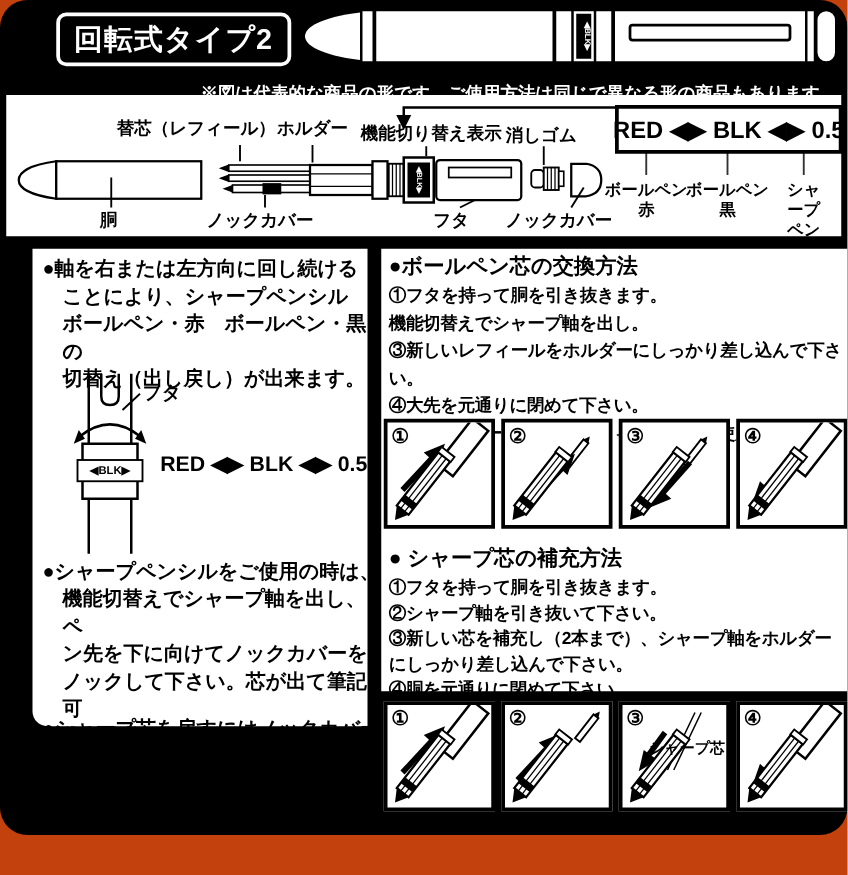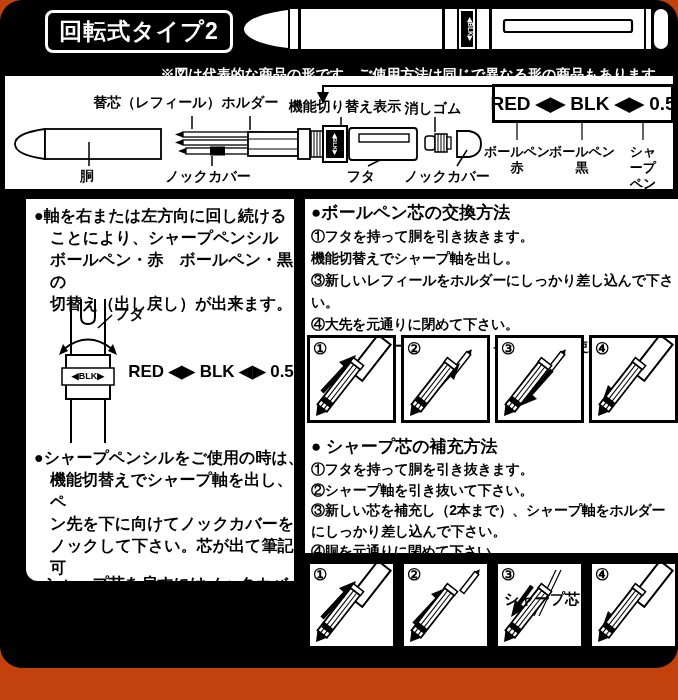--- a/index.html
+++ b/index.html
@@ -26,21 +26,21 @@
   .fig-svg{position:absolute;left:28px;top:98px;}
   .mode-text{position:absolute;left:102px;top:162px;width:166px;text-align:center;font-size:17px;white-space:nowrap;}
   .rheading{position:absolute;left:6px;font-size:17px;white-space:nowrap;}
   .steps{position:absolute;left:6px;width:374px;}
   .step-line{font-size:14px;line-height:22px;white-space:pre-line;letter-spacing:-0.3px;}
   .steps2 .step-line{line-height:20.5px;}
   .step-row{position:absolute;left:2px;display:flex;gap:5px;}
   .sbox{position:relative;width:83px;height:82px;border:3px solid #000;background:#fff;}
   .snum{position:absolute;left:3px;top:1px;font-size:16px;z-index:2;}
   .sfig{position:absolute;left:0;top:0;}
-  .lead-label{position:absolute;right:1px;top:26px;font-size:15px;z-index:2;}
+  .lead-label{position:absolute;right:1px;top:26px;font-size:12px;z-index:2;}
   svg text{font-family:"Liberation Sans",sans-serif;font-weight:bold;}
 </style>
 </head>
 <body>
 
 <svg width="0" height="0" style="position:absolute">
   <defs>
     <g id="penL">
       <g transform="translate(6,78) rotate(-52)">
         <polygon points="0,0 10,-6 10,6" fill="#000"></polygon>

